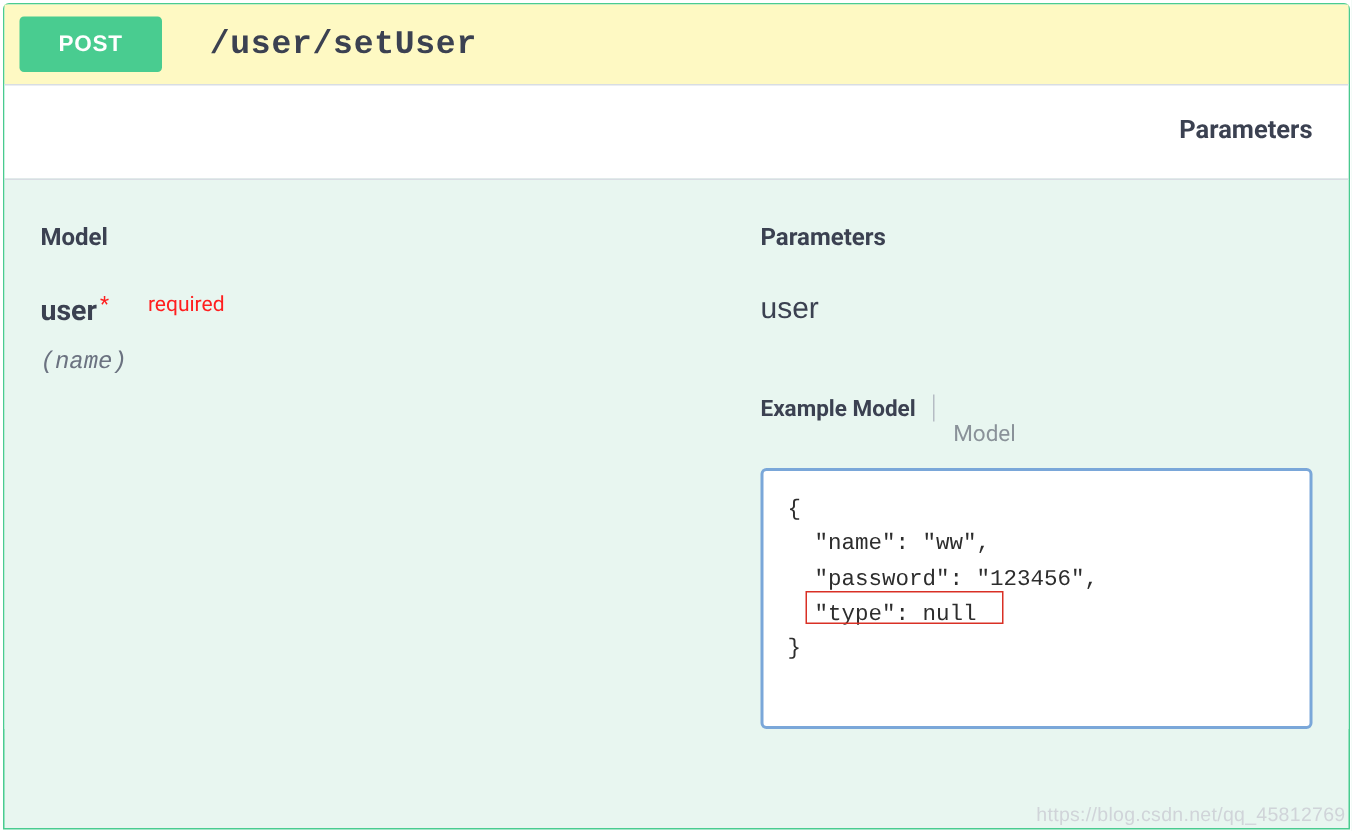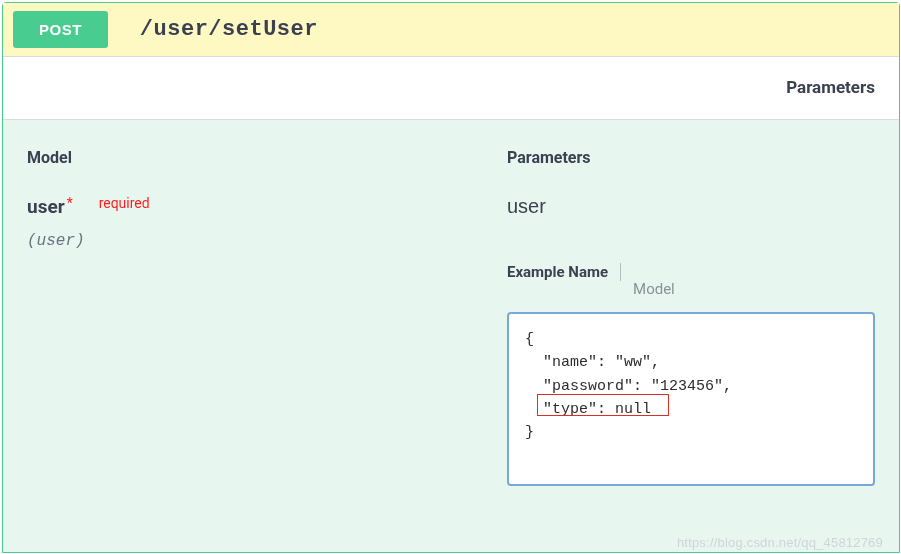--- a/index.html
+++ b/index.html
@@ -160,21 +160,21 @@
     border: 1px solid #d93025;
     position: absolute;
     left: 28px;
     top: 80px;
     width: 132px;
     height: 22px;
     pointer-events: none;
   }
   .watermark {
     position: absolute;
-    right: 18px;
+    right: 4px;
     bottom: 4px;
     font-size: 13px;
     color: #d0d4d9;
     font-family: Arial, sans-serif;
     letter-spacing: 0.2px;
   }
 </style>
 </head>
 <body>
 
@@ -188,29 +188,29 @@
   <div class="params-bar">
     <div class="params-title">Parameters</div>
   </div>
 
   <div class="params-body">
     <div class="cols">
       <div class="col-left">
         <div class="th">Model</div>
         <div>
           <span class="param-name">user</span><span class="required-mark">*</span> <span class="required-text">required</span>
-          <div class="param-in">(user)</div>
+          <div class="param-in">(name)</div>
         </div>
       </div>
       <div class="col-right">
         <div class="th">Parameters</div>
         <div class="desc-text">user</div>
 
         <div class="tabs">
-          <span class="tab active">Example Name</span>
+          <span class="tab active">Example Model</span>
           <span class="tab-sep"></span>
           <span class="tab inactive">Model</span>
         </div>
 
         <div class="example-box">
           <div class="json-line">{</div>
           <div class="json-line">  "name": "ww",</div>
           <div class="json-line">  "password": "123456",</div>
           <div class="json-line">  "type": null</div>
           <div class="json-line">}</div>

